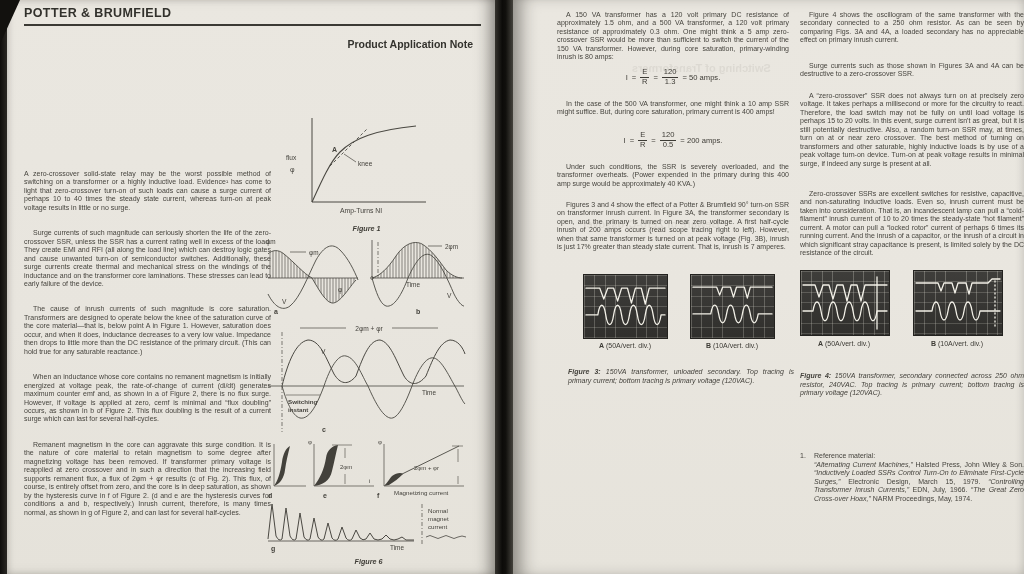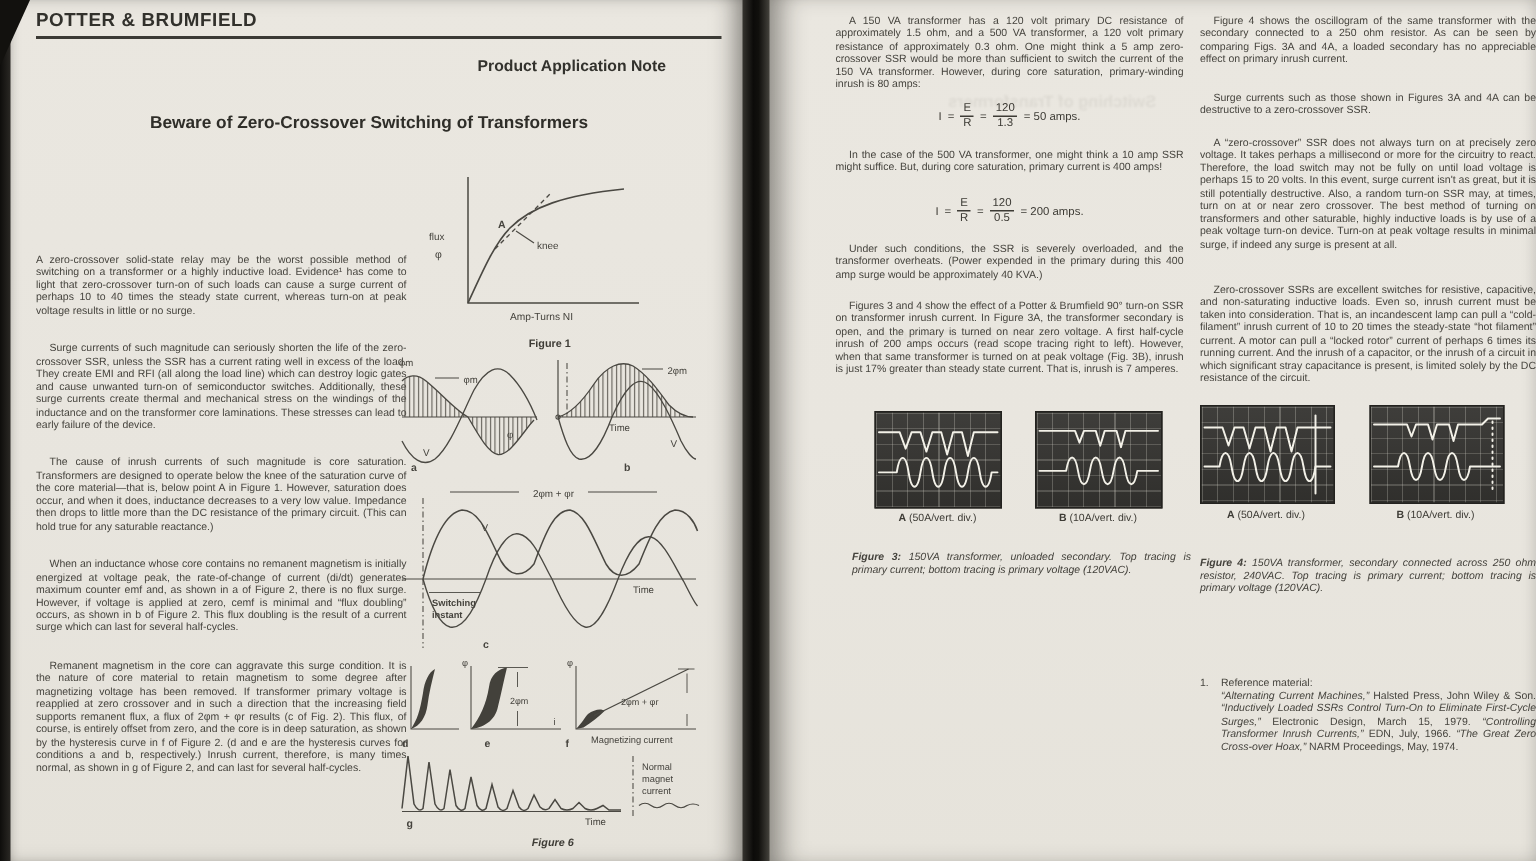--- a/index.html
+++ b/index.html
@@ -25,21 +25,21 @@
   #left-edge{position:absolute;left:0;top:0;width:7px;height:574px;background:linear-gradient(to right,#0e0d0b,#2a2824);}
   #corner-shadow{position:absolute;left:0;top:0;width:0;height:0;
     border-left:20px solid #12110e;border-bottom:44px solid transparent;}
   .para{font-size:7px;line-height:8.45px;text-align:justify;color:#46443e;}
   .ind{text-indent:9px;}
   .abs{position:absolute;}
 
   
   #brand{left:18px;top:6px;font-size:12.5px;font-weight:bold;letter-spacing:.4px;color:#32312c;}
   #header-rule{left:18px;top:24px;width:457px;height:1.6px;background:#3b3a35;}
-  #note-type{right:53px;top:38px;font-size:10.5px;font-weight:bold;color:#33322d;}
+  #note-type{right:24px;top:38px;font-size:10.5px;font-weight:bold;color:#33322d;}
   #doc-title{left:30px;top:76px;width:420px;text-align:center;font-size:11.5px;font-weight:bold;color:#2f2e29;}
 
   #lp-col{left:18px;top:170px;width:247px;}
   #lp-col p{margin:0 0 17px 0;}
 
   
   .figsvg text{fill:#45433d;font-family:"Liberation Sans",sans-serif;}
   .fline{stroke:#4a4842;fill:none;}
   .caption{font-size:7.2px;color:#3e3c36;text-align:center;}
   .fig-cap-label{font-weight:bold;font-style:italic;}
@@ -74,42 +74,41 @@
   .ref-italic{font-style:italic;}
 </style>
 </head>
 <body>
 
 <div class="page" id="left-page">
 
   <div class="abs" id="brand">POTTER &amp; BRUMFIELD</div>
   <div class="abs" id="header-rule"></div>
   <div class="abs" id="note-type">Product Application Note</div>
-  <div class="abs" id="doc-title">Beware of Zero-Crossover Switching of Transformers</div>
 
   <div class="abs" id="lp-col">
     <p class="para">A zero-crossover solid-state relay may be the worst possible method of switching on a transformer or a highly inductive load. Evidence¹ has come to light that zero-crossover turn-on of such loads can cause a surge current of perhaps 10 to 40 times the steady state current, whereas turn-on at peak voltage results in little or no surge.</p>
     <p class="para ind">Surge currents of such magnitude can seriously shorten the life of the zero-crossover SSR, unless the SSR has a current rating well in excess of the load. They create EMI and RFI (all along the load line) which can destroy logic gates and cause unwanted turn-on of semiconductor switches. Additionally, these surge currents create thermal and mechanical stress on the windings of the inductance and on the transformer core laminations. These stresses can lead to early failure of the device.</p>
     <p class="para ind">The cause of inrush currents of such magnitude is core saturation. Transformers are designed to operate below the knee of the saturation curve of the core material—that is, below point A in Figure 1. However, saturation does occur, and when it does, inductance decreases to a very low value. Impedance then drops to little more than the DC resistance of the primary circuit. (This can hold true for any saturable reactance.)</p>
     <p class="para ind">When an inductance whose core contains no remanent magnetism is initially energized at voltage peak, the rate-of-change of current (di/dt) generates maximum counter emf and, as shown in a of Figure 2, there is no flux surge. However, if voltage is applied at zero, cemf is minimal and “flux doubling” occurs, as shown in b of Figure 2. This flux doubling is the result of a current surge which can last for several half-cycles.</p>
     <p class="para ind">Remanent magnetism in the core can aggravate this surge condition. It is the nature of core material to retain magnetism to some degree after magnetizing voltage has been removed. If transformer primary voltage is reapplied at zero crossover and in such a direction that the increasing field supports remanent flux, a flux of 2φm + φr results (c of Fig. 2). This flux, of course, is entirely offset from zero, and the core is in deep saturation, as shown by the hysteresis curve in f of Figure 2. (d and e are the hysteresis curves for conditions a and b, respectively.) Inrush current, therefore, is many times normal, as shown in g of Figure 2, and can last for several half-cycles.</p>
   </div>
 
   <svg class="abs figsvg" style="left:268px;top:110px;" width="185" height="110" viewBox="0 0 185 110">
     <path class="fline" d="M38,8 L38,92 L152,92" stroke-width="1"></path>
     <path class="fline" d="M38,92 C48,70 56,52 66,42 C80,28 102,20 142,16" stroke-width="1.1"></path>
     <path class="fline" d="M56,56 L94,18" stroke-width="0.9" stroke-dasharray="3,2.4"></path>
     <text font-size="6.6" x="12" y="50">flux</text>
     <text font-size="7" x="16" y="62">φ</text>
     <text font-size="7" font-weight="bold" x="58" y="42">A</text>
     <path class="fline" d="M82,52 L70,44" stroke-width="0.7"></path>
     <text font-size="6.6" x="84" y="56">knee</text>
     <text font-size="6.8" x="66" y="103">Amp-Turns NI</text>
   </svg>
-  <div class="abs caption" style="left:268px;top:224px;width:185px;font-weight:bold;">Figure 1</div>
+  <div class="abs caption" style="left:268px;top:224px;width:185px;font-weight:bold;font-style:italic;">Figure 1</div>
 
   <svg class="abs figsvg" style="left:260px;top:236px;" width="205" height="318" viewBox="0 0 205 318">
     <defs>
       <pattern id="hatch" width="3" height="4" patternUnits="userSpaceOnUse">
         <line x1="1" y1="0" x2="1" y2="4" stroke="#59564f" stroke-width="0.7"></line>
       </pattern>
     </defs>
 
     <path d="M2,42 L2,18 C6,14 12,13 18,18 C28,26 38,38 46,42 Z" fill="url(#hatch)"></path>
     <path d="M46,42 C54,56 60,66 66,67 C74,68 84,50 90,44 L90,42 Z" fill="url(#hatch)"></path>

